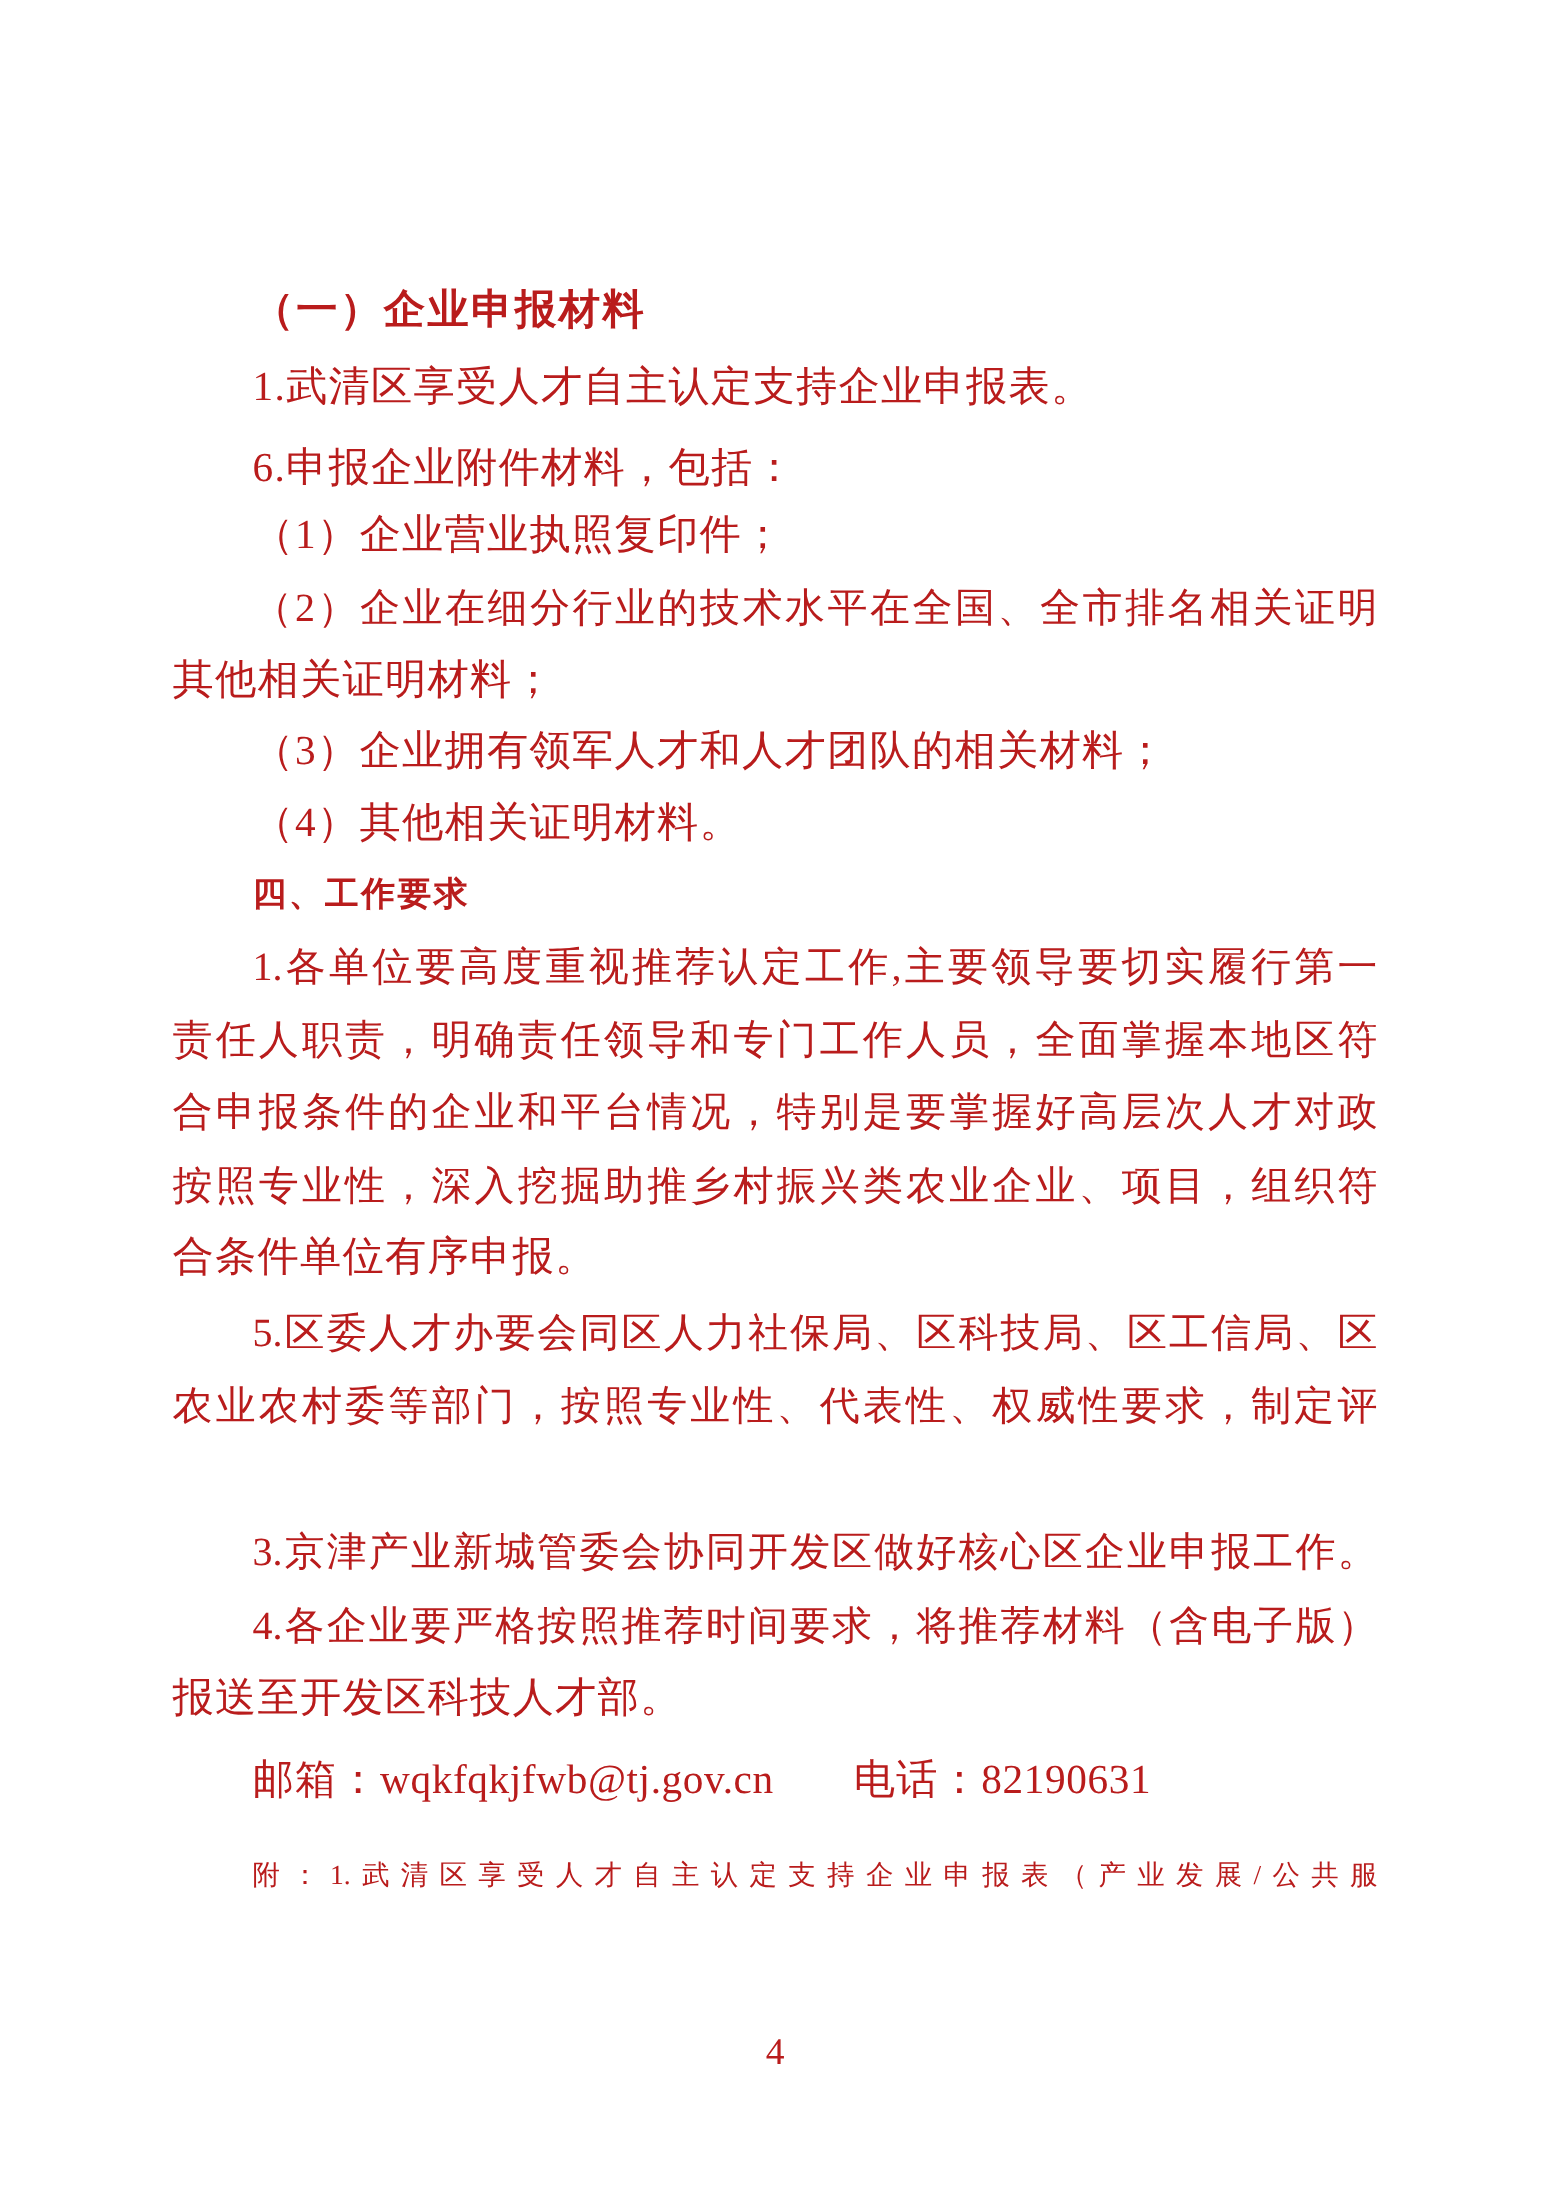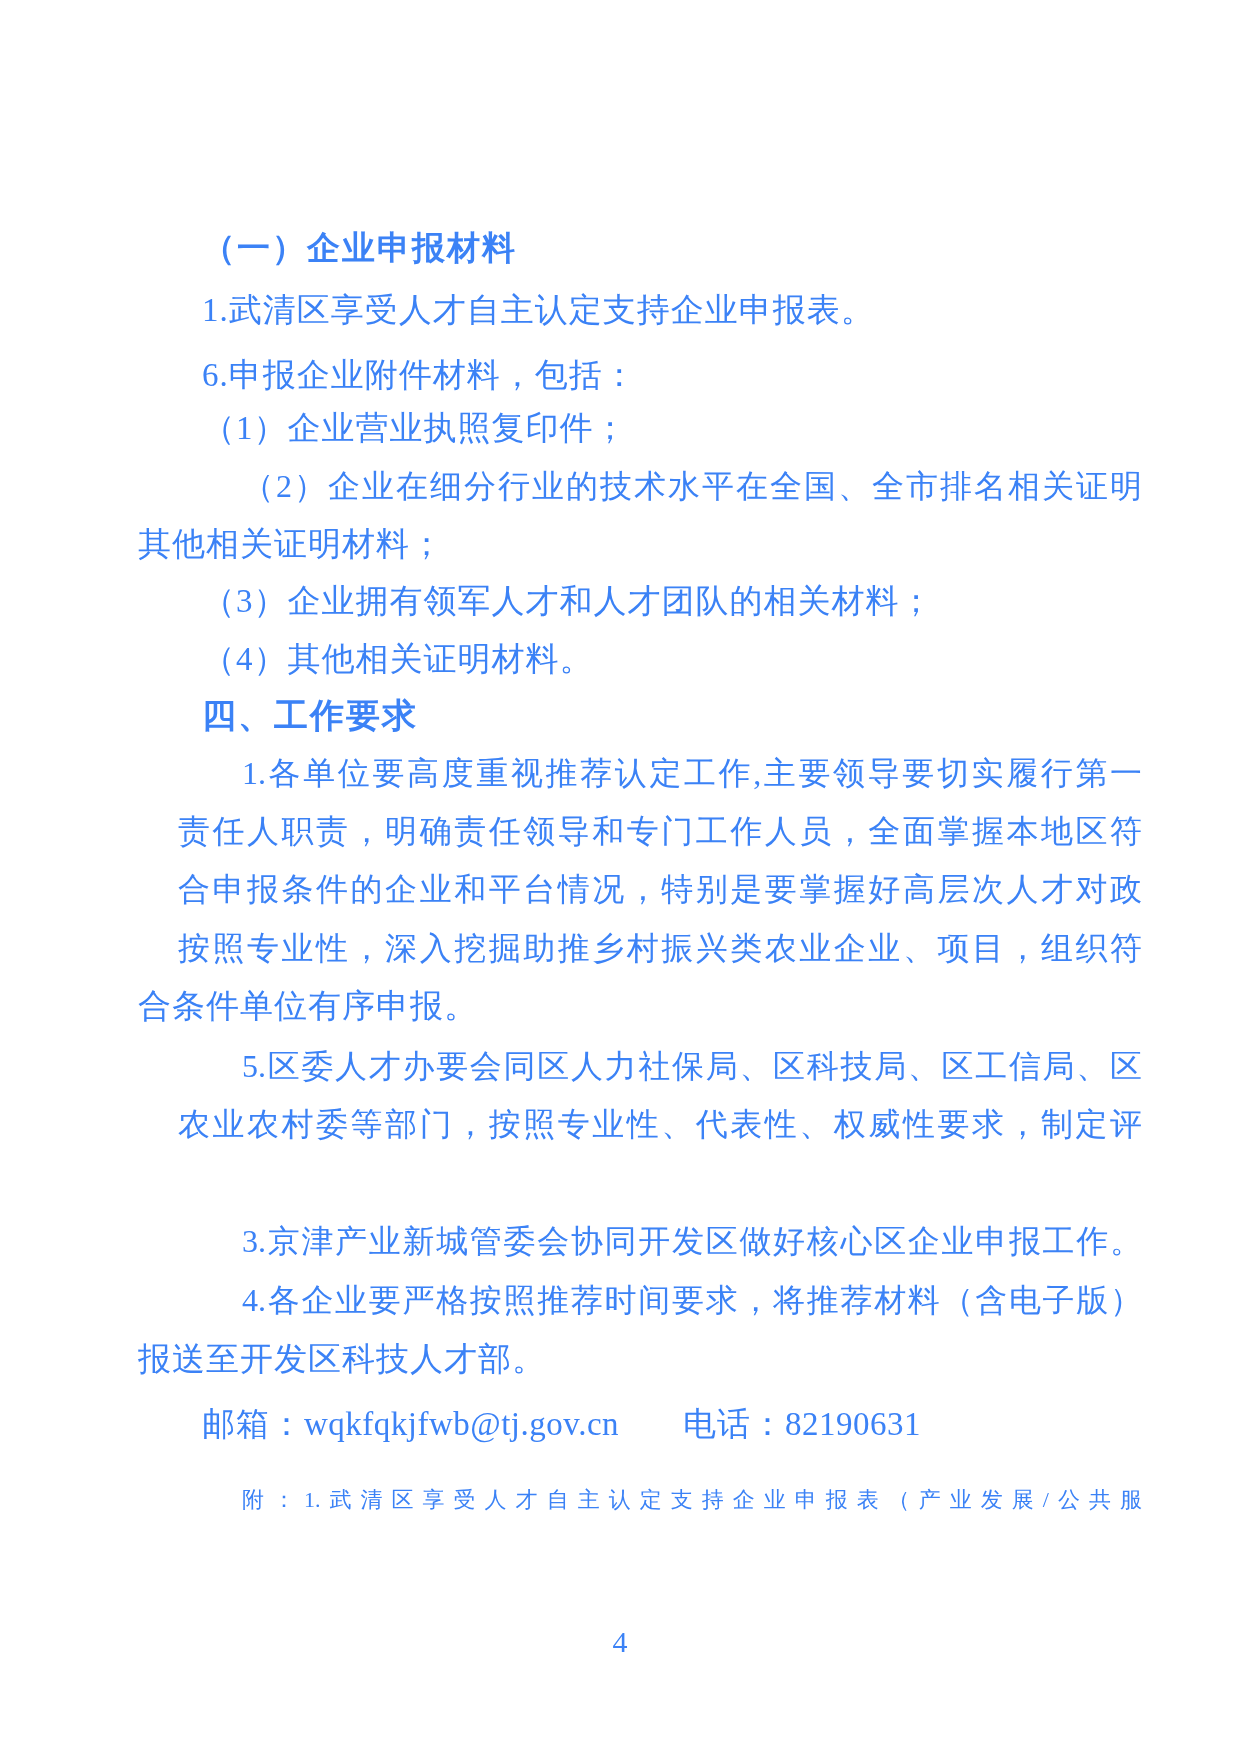--- a/index.html
+++ b/index.html
@@ -6,21 +6,21 @@
   html, body {
     margin: 0;
     padding: 0;
     background: #ffffff;
   }
   .page {
     position: relative;
     width: 1240px;
     height: 1752px;
     background: #ffffff;
-    color: #3b82f6;
+    color: #b91c1c;
     font-family: "Liberation Serif", "DejaVu Serif", serif;
     overflow: hidden;
   }
   .ln {
     position: absolute;
     left: 138px;
     width: 964px;
     height: 58px;
     line-height: 58px;
     font-size: 33px;
@@ -30,34 +30,33 @@
   
   .ind { text-indent: 64px; }
   
   .j {
     white-space: normal;
     letter-spacing: 0;
     text-align: justify;
     text-align-last: justify;
     text-justify: inter-character;
     font-size: 32px;
-    margin-left: 40px;
   }
   
   .tight { font-size: 22px; }
   
   .h2 {
     font-weight: bold;
     letter-spacing: 2px;
   }
   
   .h1 {
-    font-family: Liberation Sans, sans-serif;
+    font-family: Liberation Serif, serif;
     font-weight: bold;
-    font-size: 34px;
+    font-size: 27px;
     letter-spacing: 2px;
   }
   .latin { letter-spacing: 0.5px; }
   .gap { display: inline-block; width: 64px; }
   .pagenum {
     position: absolute;
     left: 0;
     top: 1613px;
     width: 1240px;
     height: 58px;

